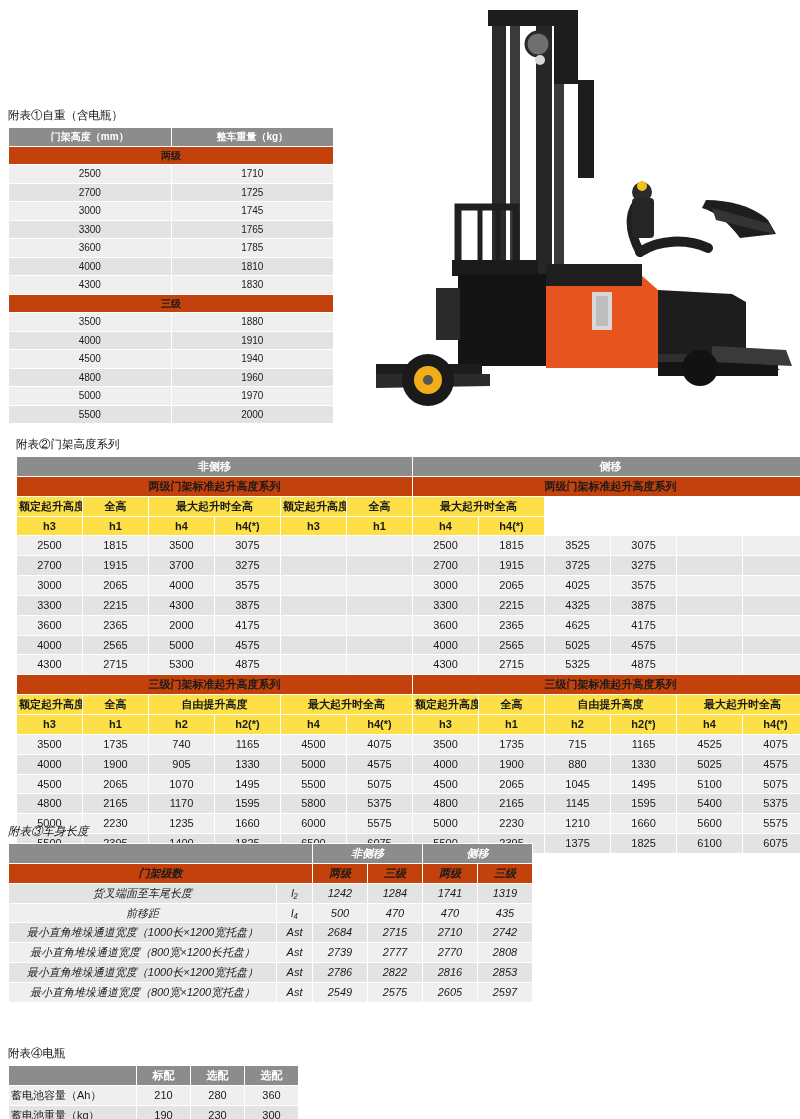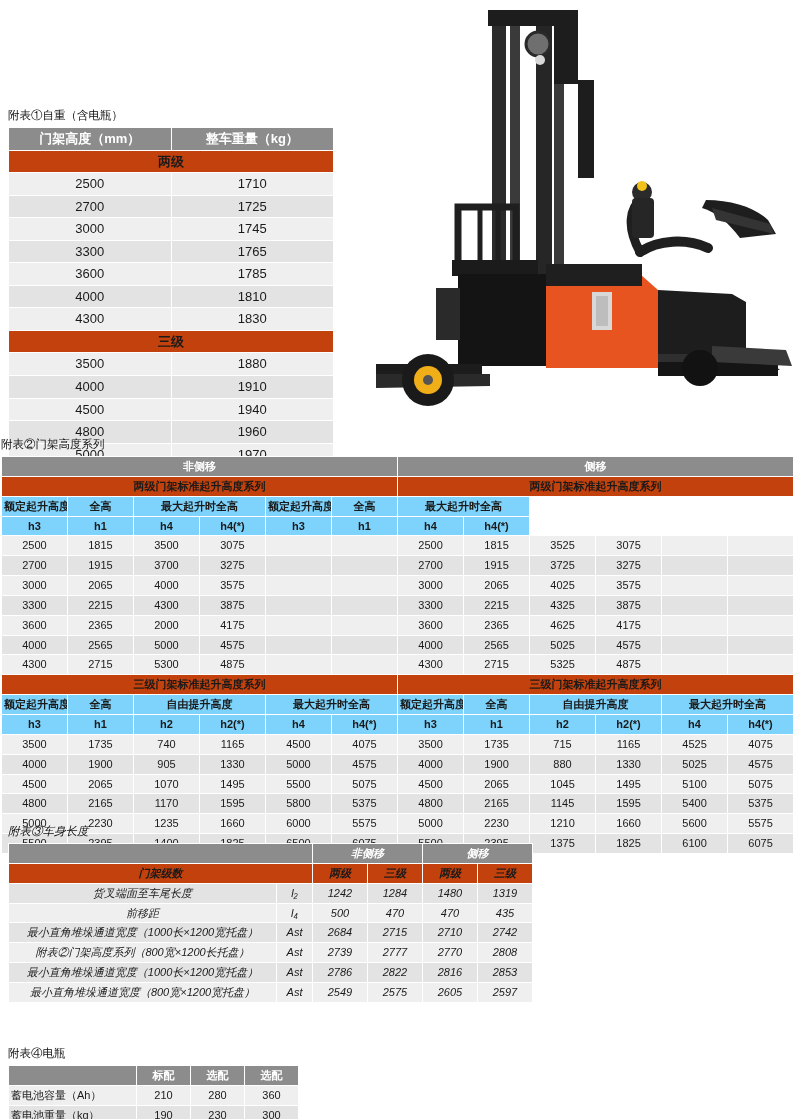--- a/index.html
+++ b/index.html
@@ -30,33 +30,33 @@
     text-align: center;
     padding: 2px 2px;
     font-weight: 400;
     line-height: 1.35;
     height: 17px;
     white-space: nowrap;
     overflow: hidden;
   }
   .hdr { background: #8c8c8c; color: #ffffff; font-weight: 700; }
   .sub { background: #c2410c; color: #1a1a1a; font-weight: 700; }
-  .sub2 { background: #7dd3fc; color: #1a1a1a; font-weight: 700; margin-left: 16px; }
+  .sub2 { background: #fde047; color: #1a1a1a; font-weight: 700; margin-left: 16px; }
   .r0 { background: #efefef; }
   .r1 { background: #e3e3e3; }
 
   
   #t1wrap { position: absolute; left: 8px; top: 108px; width: 326px; }
-  #t1 { font-size: 13px; }
+  #t1 { font-size: 10px; }
 
   
   #photo { position: absolute; left: 340px; top: 2px; width: 452px; height: 424px; }
 
   
-  #t2wrap { position: absolute; left: 1px; top: 437px; width: 784px; }
+  #t2wrap { position: absolute; left: 16px; top: 437px; width: 784px; }
   #t2 { font-size: 11px; }
 
   
   #t3wrap { position: absolute; left: 8px; top: 824px; width: 524px; font-style: italic; }
   #t3 td { height: 18px; }
   #t3 .nm { text-align: center; }
 
   
   #t4wrap { position: absolute; left: 8px; top: 1046px; width: 290px; }
   #t4 td { height: 18px; text-align: center; }
@@ -470,41 +470,41 @@
             <td class="sub">两级</td>
             <td class="sub">三级</td>
             <td class="sub">两级</td>
             <td class="sub">三级</td>
           </tr>
           <tr>
             <td class="r1 nm">货叉端面至车尾长度</td>
             <td class="r1">l₂</td>
             <td class="r1">1242</td>
             <td class="r1">1284</td>
-            <td class="r1">1480</td>
+            <td class="r1">1741</td>
             <td class="r1">1319</td>
           </tr>
           <tr>
             <td class="r0 nm">前移距</td>
             <td class="r0">l₄</td>
             <td class="r0">500</td>
             <td class="r0">470</td>
             <td class="r0">470</td>
             <td class="r0">435</td>
           </tr>
           <tr>
             <td class="r1 nm">最小直角堆垛通道宽度（1000长×1200宽托盘）</td>
             <td class="r1">Ast</td>
             <td class="r1">2684</td>
             <td class="r1">2715</td>
             <td class="r1">2710</td>
             <td class="r1">2742</td>
           </tr>
           <tr>
-            <td class="r0 nm">附表②门架高度系列（800宽×1200长托盘）</td>
+            <td class="r0 nm">最小直角堆垛通道宽度（800宽×1200长托盘）</td>
             <td class="r0">Ast</td>
             <td class="r0">2739</td>
             <td class="r0">2777</td>
             <td class="r0">2770</td>
             <td class="r0">2808</td>
           </tr>
           <tr>
             <td class="r1 nm">最小直角堆垛通道宽度（1000长×1200宽托盘）</td>
             <td class="r1">Ast</td>
             <td class="r1">2786</td>

